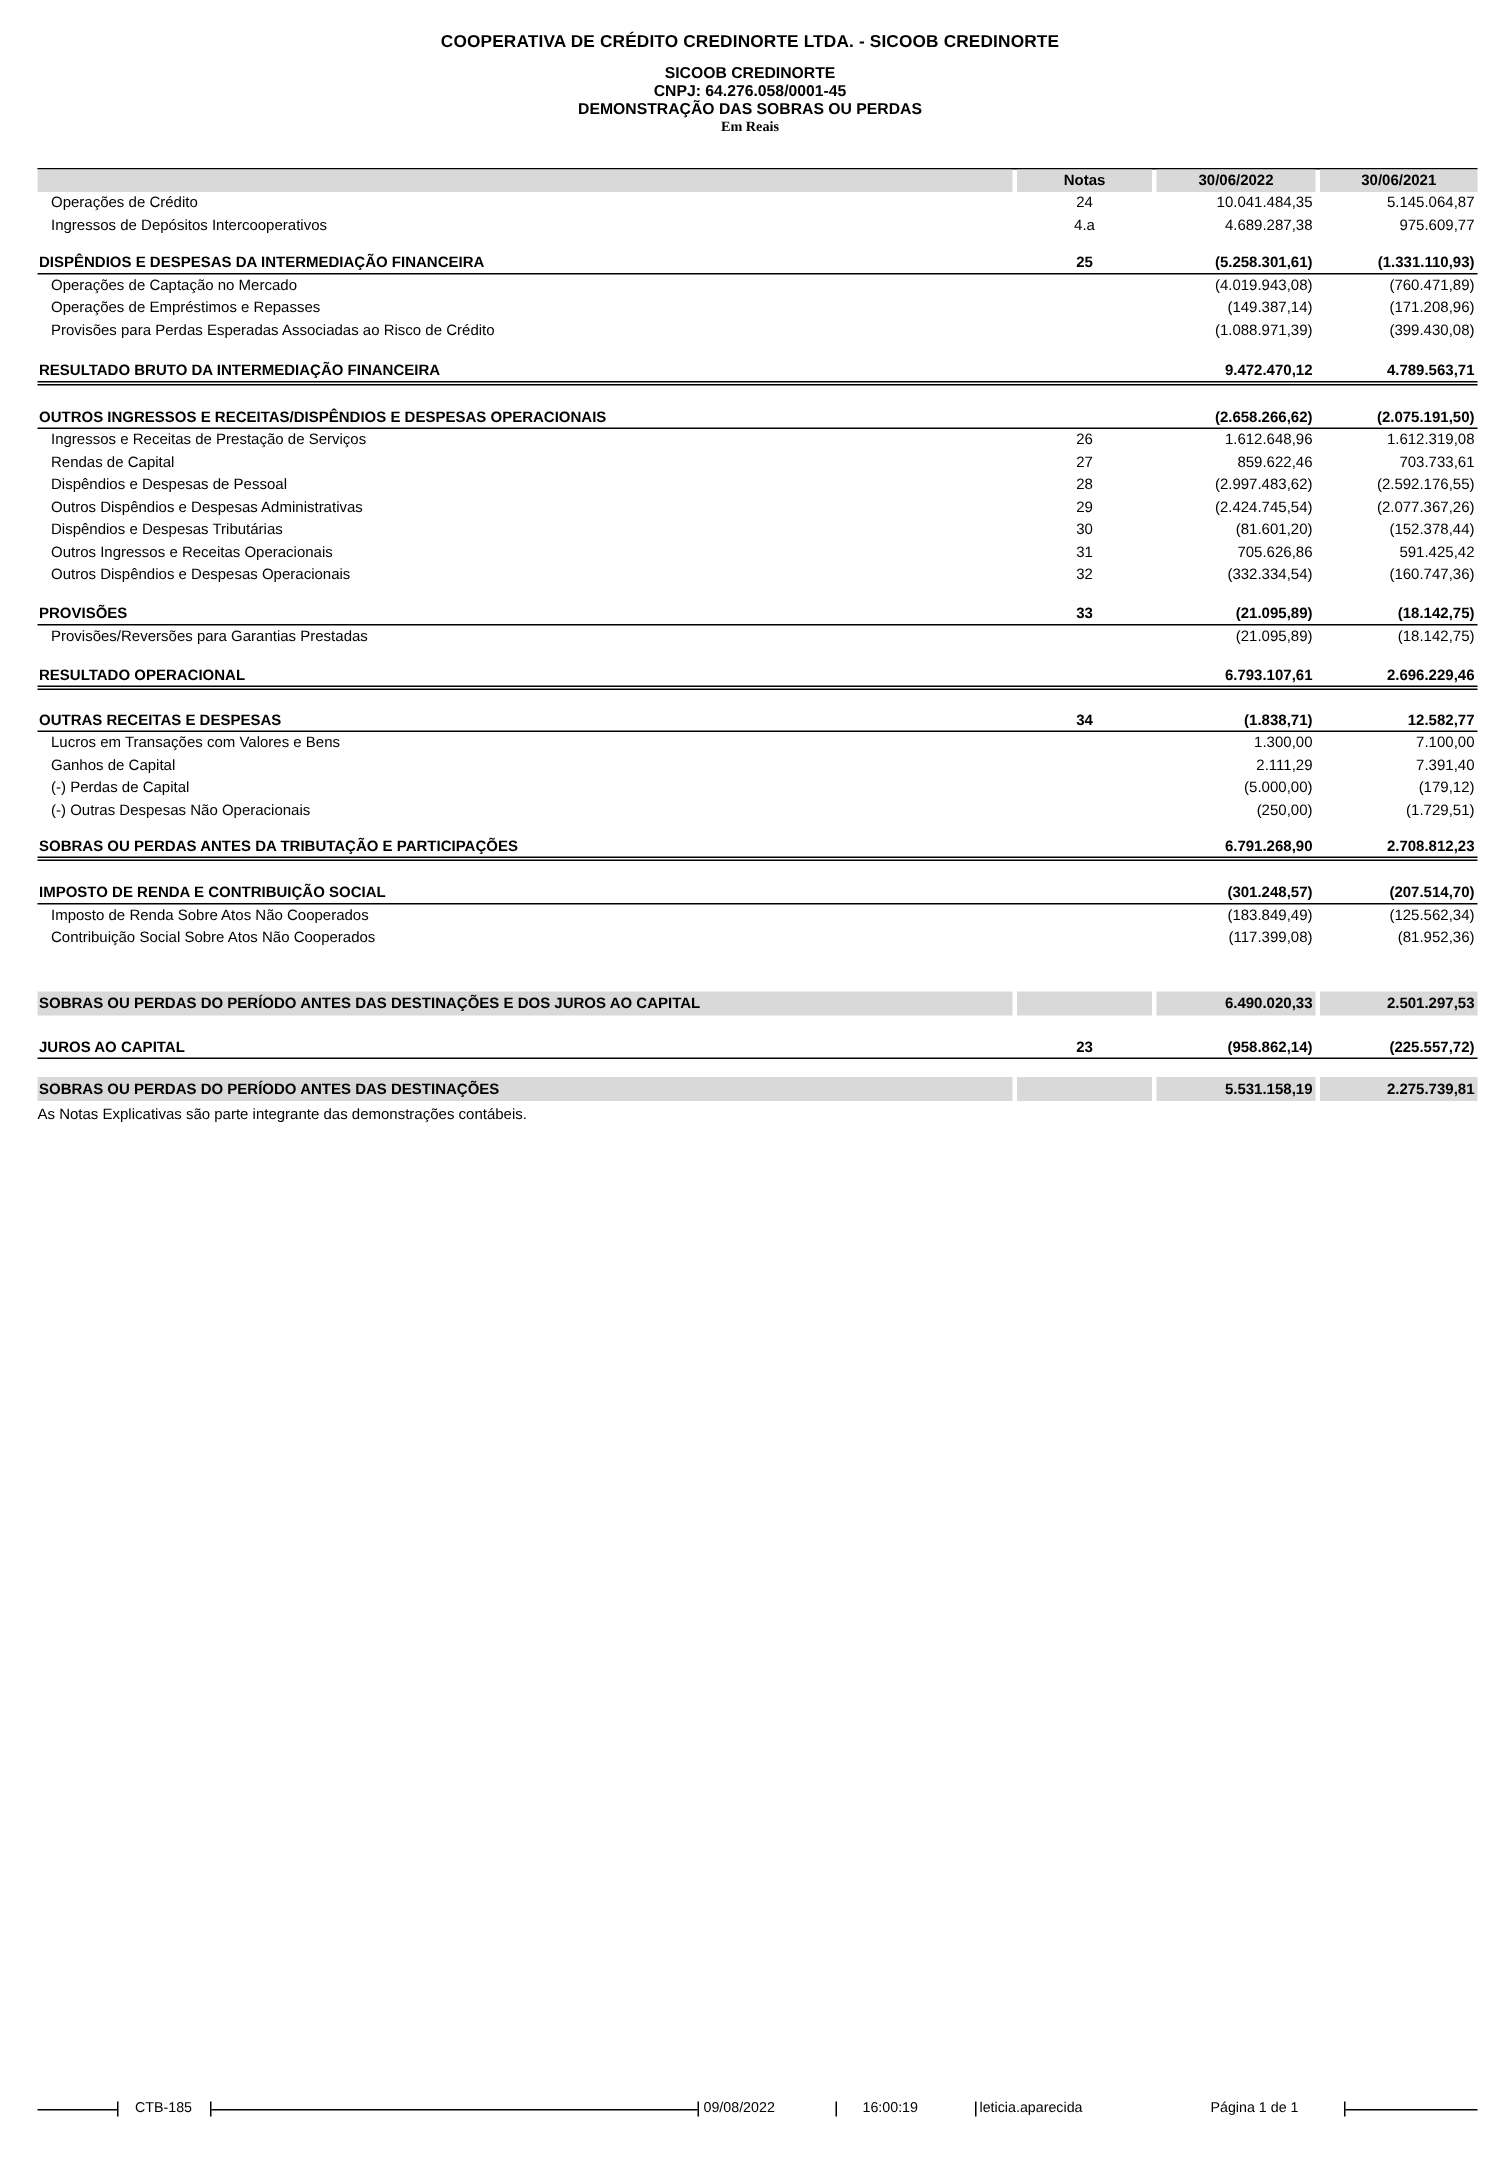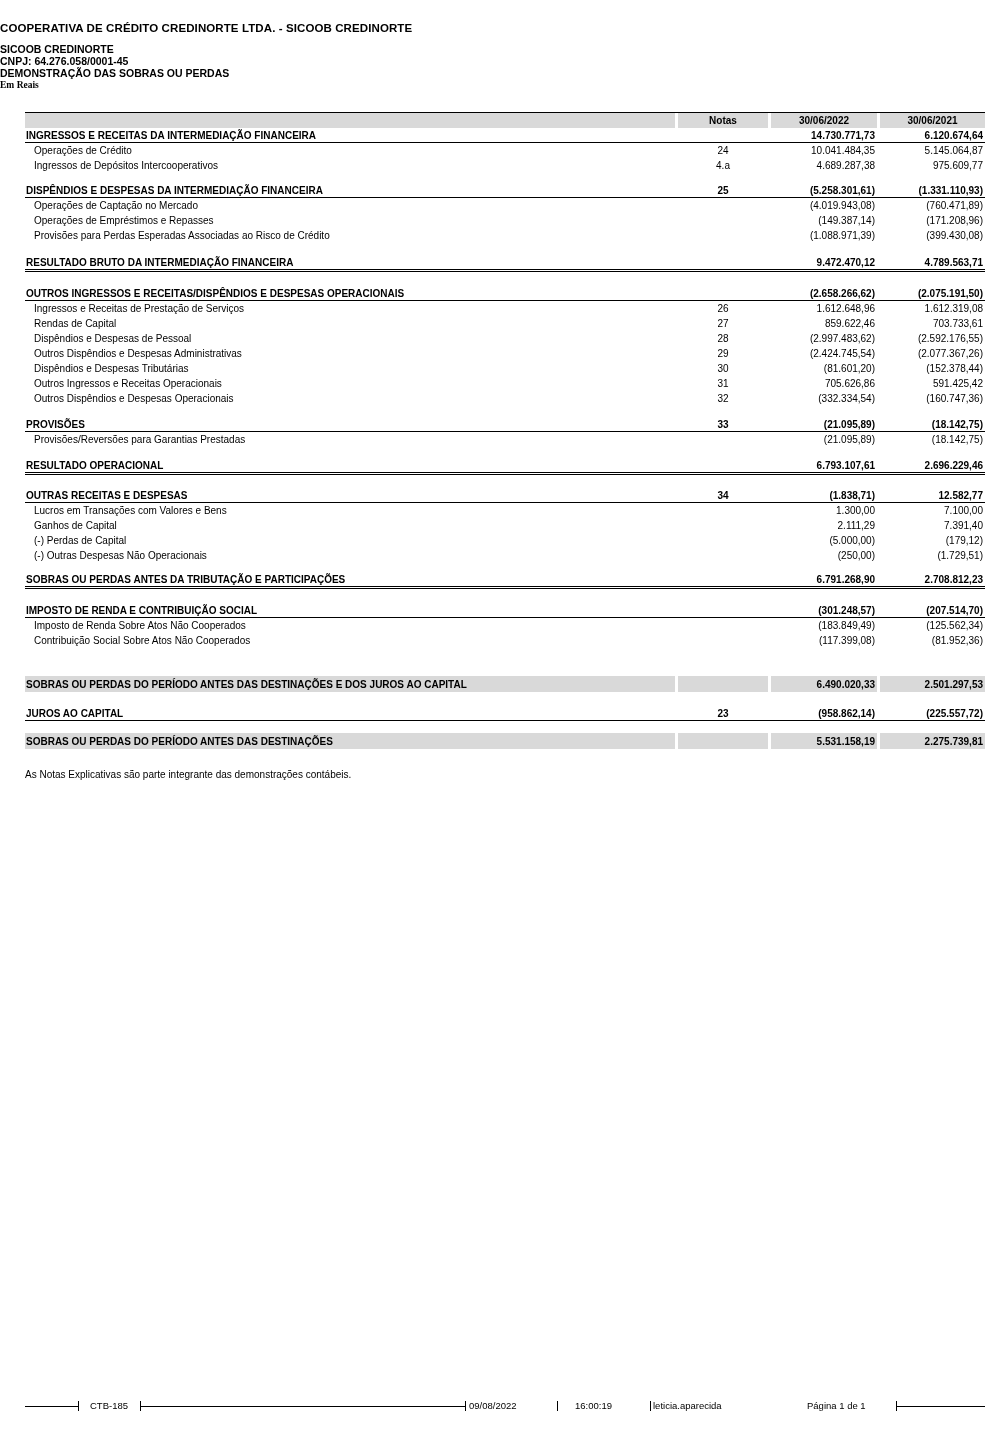--- a/index.html
+++ b/index.html
@@ -4,41 +4,41 @@
 <style>
   * { box-sizing: border-box; margin: 0; padding: 0; }
   html, body { background: #ffffff; }
   body {
     width: 1000px; height: 1444px;
     position: relative;
     font-family: "Liberation Sans", sans-serif;
     color: #000;
   }
   
-  .report-header { padding-top: 22px; }
+  .report-header { text-align: center; padding-top: 22px; }
   .report-title { font-size: 11.5px; font-weight: bold; letter-spacing: .1px; }
   .report-sub { margin-top: 9px; }
   .report-sub div { font-size: 10.5px; font-weight: bold; line-height: 12px; }
   .report-sub .em-reais { font-size: 9.5px; font-family: Liberation Serif, serif; }
   
   .tablewrap { position: absolute; left: 25px; top: 112px; width: 960px; }
   .trow { display: flex; align-items: center; height: 15px; font-size: 10px; }
   .trow.colhead, .trow.shaded { height: 16px; }
   .trow.colhead { border-top: 1px solid #000; }
   .trow.colhead, .trow.section, .trow.result, .trow.shaded { font-weight: bold; }
   .trow.section { border-bottom: 1px solid #000; }
   .trow.result { border-bottom: 3px double #000; height: 16px; }
   .c-desc { flex: 1 1 auto; margin-right: 3px; padding-left: 1px; white-space: nowrap; overflow: hidden; height: 100%; display: flex; align-items: center; }
   .trow.detail .c-desc { padding-left: 9px; }
   .c-nota { width: 90px; margin-right: 3px; text-align: center; height: 100%; display: flex; align-items: center; justify-content: center; }
   .c-v { width: 106px; margin-right: 3px; text-align: right; padding-right: 2px; height: 100%; display: flex; align-items: center; justify-content: flex-end; }
   .c-v.c-v2 { width: 105px; margin-right: 0; }
   .trow.colhead .c-v { justify-content: center; padding-right: 0; }
   .shadecell { background: var(--shade, #d9d9d9); }
-  .footnote { font-size: 10px; padding-top: 20px; height: 14px; }
+  .footnote { font-size: 10px; padding-top: 4px; height: 14px; }
   
   .page-footer { position: absolute; left: 0; top: 1398px; width: 844px; height: 20px; font-size: 9.5px; }
   .page-footer .txt { position: absolute; top: 2px; white-space: nowrap; }
   .rule { position: absolute; top: 8px; border-top: 1px solid #000; height: 0; }
   .tick { position: absolute; top: 3px; width: 1px; height: 10px; background: #000; }
 </style>
 </head>
 <body>
 
 <div class="report-header">
@@ -51,26 +51,20 @@
   </div>
 </div>
 
 <div class="tablewrap">
   <div id="rows-host">
       <div class="trow colhead">
         <div class="c-desc shadecell"></div>
         <div class="c-nota shadecell">Notas</div>
         <div class="c-v shadecell">30/06/2022</div>
         <div class="c-v c-v2 shadecell">30/06/2021</div>
-      </div>
-      <div class="trow section">
-        <div class="c-desc">INGRESSOS E RECEITAS DA INTERMEDIAÇÃO FINANCEIRA</div>
-        <div class="c-nota"></div>
-        <div class="c-v">14.730.771,73</div>
-        <div class="c-v c-v2">6.120.674,64</div>
       </div>
       <div class="trow detail">
         <div class="c-desc">Operações de Crédito</div>
         <div class="c-nota">24</div>
         <div class="c-v">10.041.484,35</div>
         <div class="c-v c-v2">5.145.064,87</div>
       </div>
       <div class="trow detail">
         <div class="c-desc">Ingressos de Depósitos Intercooperativos</div>
         <div class="c-nota">4.a</div>

